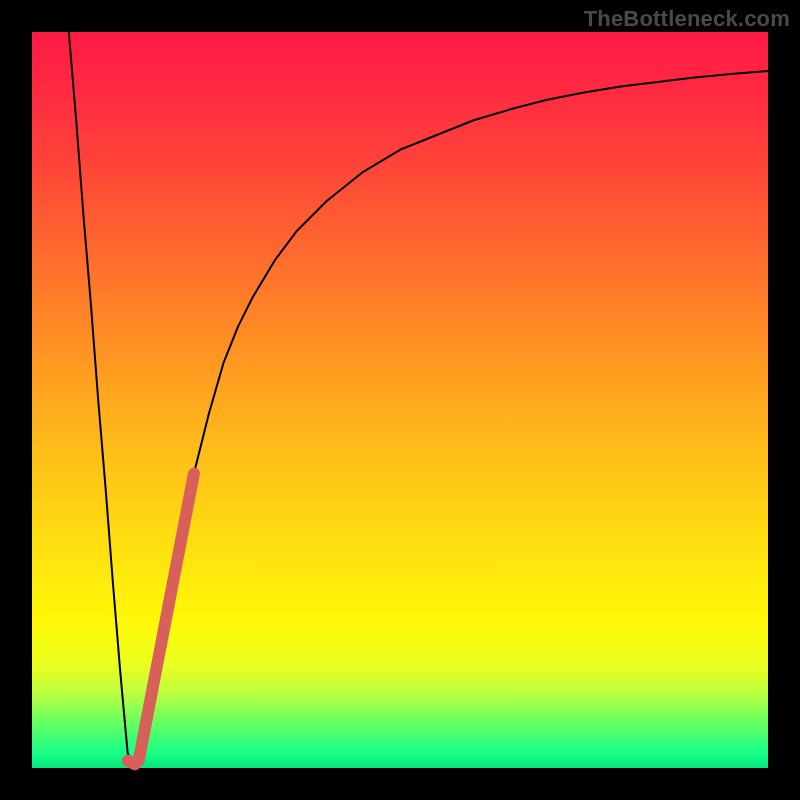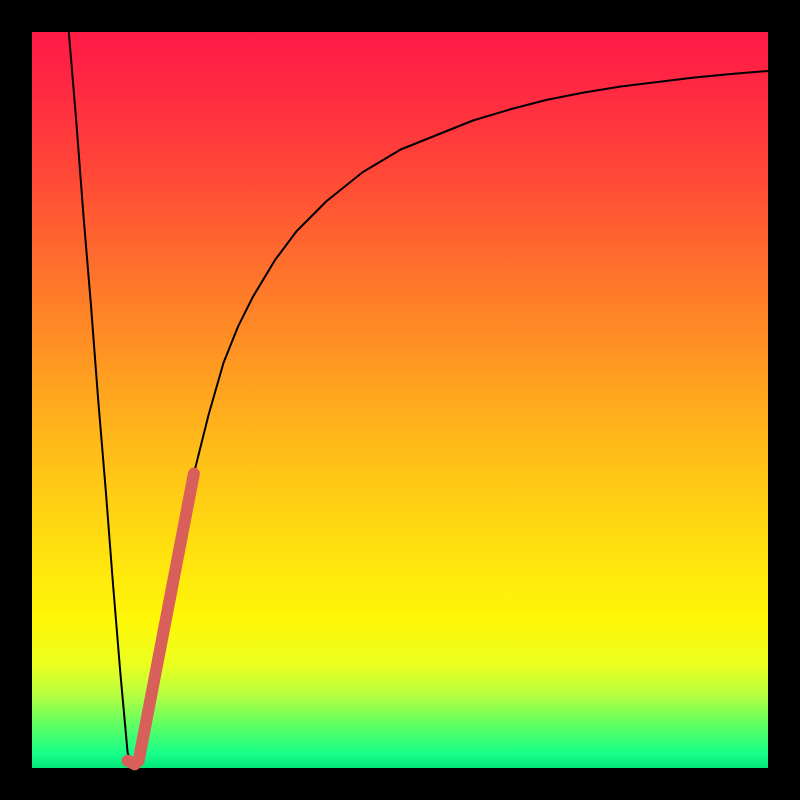--- a/index.html
+++ b/index.html
@@ -68,13 +68,14 @@
   <div class="plot-area"></div>
 
   <svg class="curves" viewBox="0 0 736 736">
     <g>
         <path d="M36.8,0.0L44.2,88.3L51.5,184.0L58.9,272.3L66.2,368.0L73.6,456.3L81.0,552.0L88.3,640.3L95.7,721.3L103.0,736.0L110.4,721.3L117.8,691.8L125.1,647.7L132.5,596.2L139.8,552.0L147.2,515.2L161.9,441.6L176.6,382.7L191.4,331.2L206.1,294.4L220.8,265.0L242.9,228.2L265.0,198.7L294.4,169.3L331.2,139.8L368.0,117.8L404.8,103.0L441.6,88.3L478.4,77.3L515.2,67.7L552.0,60.4L588.8,54.5L625.6,50.0L662.4,45.6L699.2,42.0L736.0,39.0" fill="none" stroke="#000000" stroke-width="2" stroke-linecap="round" stroke-linejoin="round"></path>
         <path d="M106.7,728.6L161.9,441.6" fill="none" stroke="#d9605a" stroke-width="12" stroke-linecap="round" stroke-linejoin="round"></path>
         <path d="M95.7,728.6L103.0,732.3" fill="none" stroke="#d9605a" stroke-width="12" stroke-linecap="round" stroke-linejoin="round"></path>
       </g>
   </svg>
 
+  <div class="watermark">TheBottleneck.com</div>
 </div>
 
 </body></html>

